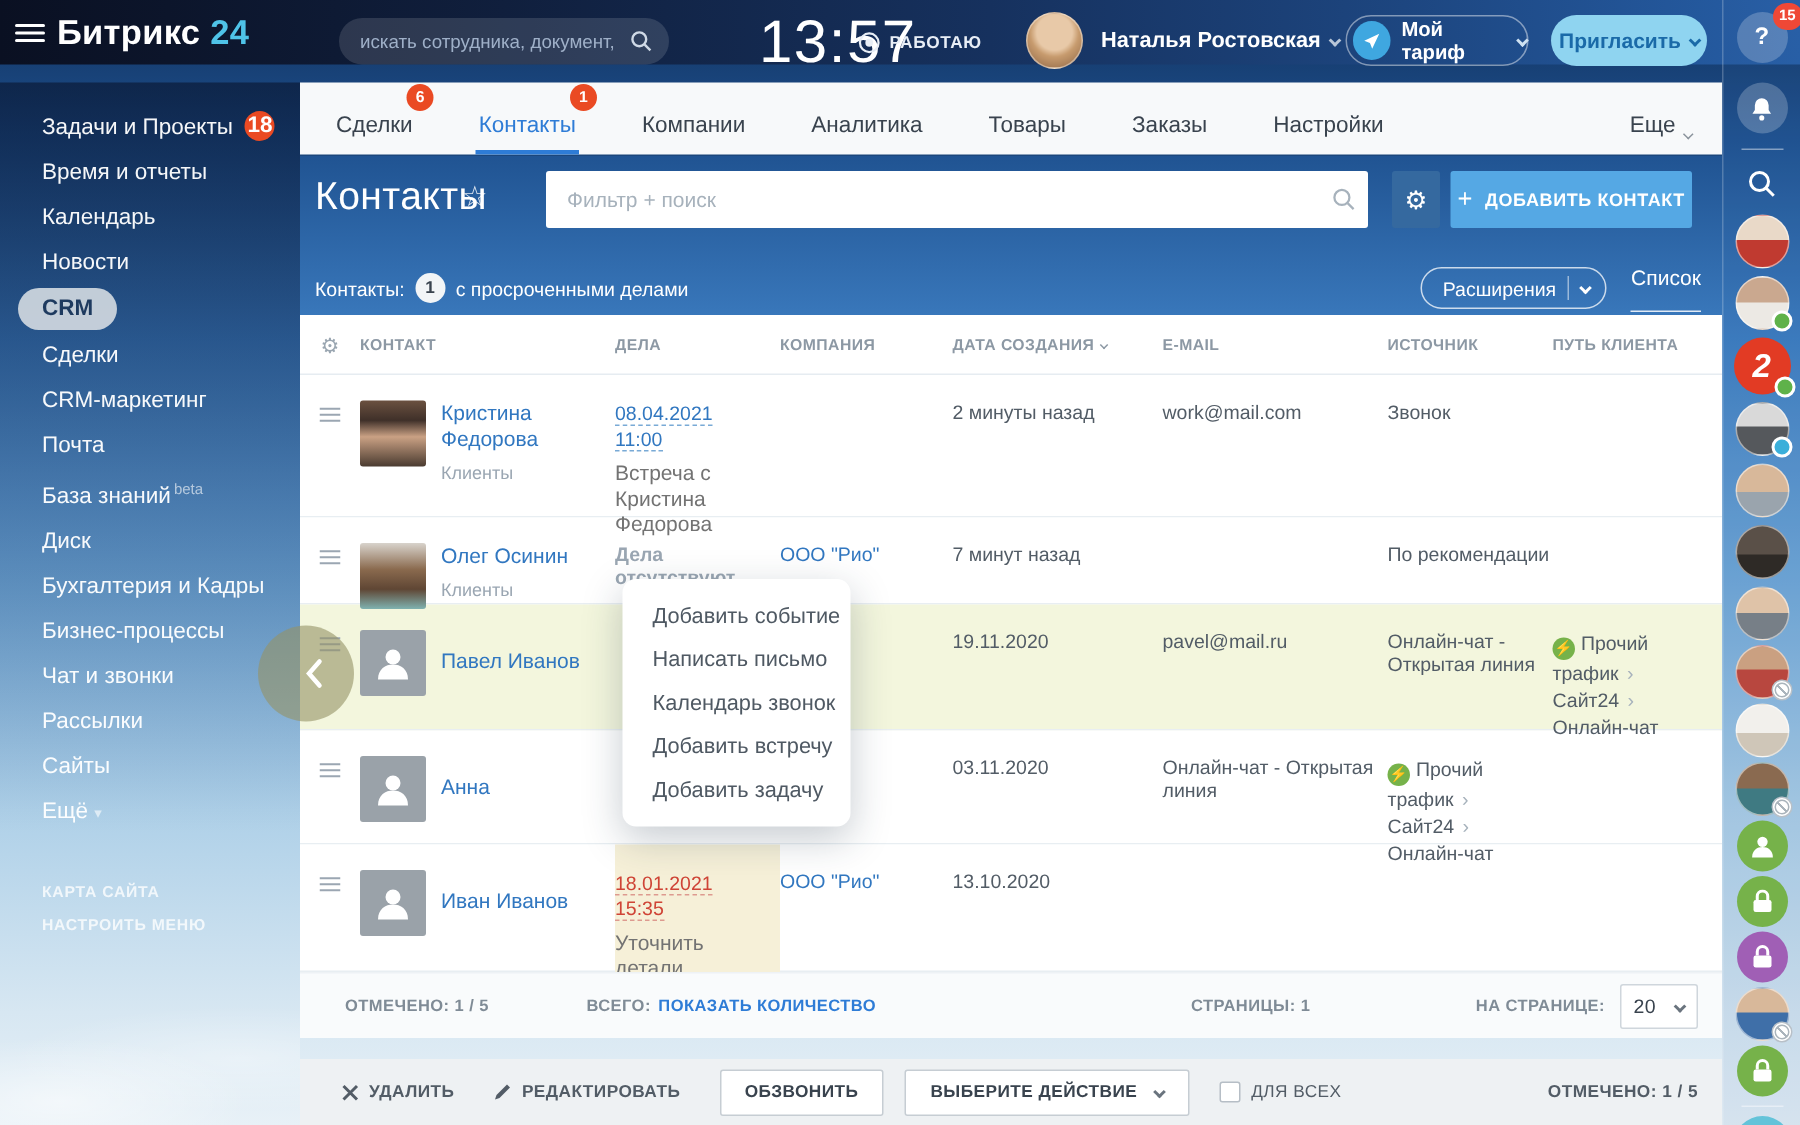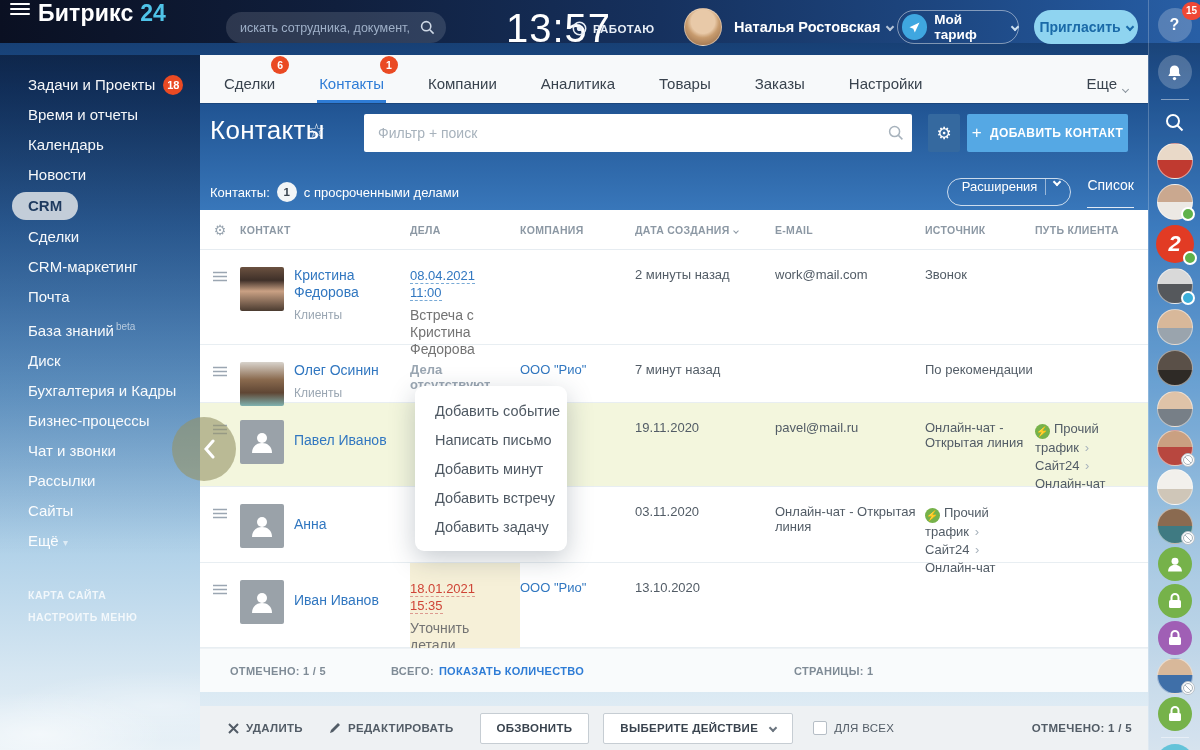--- a/index.html
+++ b/index.html
@@ -7,21 +7,21 @@
   body {
     font-family:"Liberation Sans", sans-serif;
     position:relative;
     background:linear-gradient(180deg,#12325e 0%,#1d4f8d 12%,#3c7cc0 30%,#72a9d8 52%,#aed0e8 72%,#d7e7f2 90%,#e8f1f7 100%);
   }
   .cdown { display:inline-block; width:6px; height:6px; border-right:2px solid currentColor; border-bottom:2px solid currentColor; transform:rotate(45deg); margin-left:6px; vertical-align:2px; }
 
   
   .topbar { position:absolute; top:0; left:0; width:1200px; height:43px;
     background:linear-gradient(90deg,#0a1022 0%,#101f3d 28%,#16315e 55%,#1d4680 78%,#265ea6 100%);
-    display:flex; align-items:flex-start; z-index:30; }
+    display:flex; align-items:center; z-index:30; }
   .burger { width:20px; margin-left:10px; cursor:pointer; }
   .burger div { height:2px; background:#fff; margin:3px 0; border-radius:1px; }
   .logo { margin-left:8px; font-size:23px; font-weight:bold; color:#fff; letter-spacing:.2px; white-space:nowrap; }
   .logo .l24 { color:#4fc3e8; }
   .gsearch { position:absolute; left:226px; top:12px; width:220px; height:31px; background:rgba(255,255,255,.13);
     border:none; outline:none; border-radius:16px; color:#cfd9e6; font-size:12.5px; padding:0 32px 0 14px; font-family:inherit; }
   .gsearch::placeholder { color:#9fb0c8; }
   .gsearch-ico { position:absolute; left:420px; top:20px; }
   .clock { position:absolute; left:506px; top:6px; font-size:40px; font-weight:300; color:#fff; letter-spacing:1px; }
   .wstatus { position:absolute; left:572px; top:21px; display:flex; align-items:center; color:#e8eef6; font-size:11.5px; font-weight:bold; letter-spacing:.4px; cursor:pointer; }
@@ -39,21 +39,21 @@
   
   .sidebar { position:absolute; top:55px; left:0; width:200px; bottom:0; z-index:5;
     background:linear-gradient(180deg, rgba(6,14,36,.55) 0%, rgba(12,40,84,.28) 40%, rgba(255,255,255,0) 72%);
     padding:15px 0 0 28px; }
   .sidebar::after { content:""; position:absolute; left:0; bottom:0; width:100%; height:200px; pointer-events:none;
     background:radial-gradient(ellipse 180px 60px at 20% 92%, rgba(255,255,255,.55), transparent 70%),
                radial-gradient(ellipse 220px 50px at 80% 78%, rgba(255,255,255,.35), transparent 70%); }
   .snav { display:flex; flex-direction:column; }
   .sitem { color:rgba(255,255,255,.96); font-size:15px; line-height:30px; text-decoration:none; cursor:pointer; white-space:nowrap; }
   .sitem .sbadge { display:inline-block; min-width:20px; height:20px; border-radius:10px; background:#ea4a23; color:#fff;
-    font-size:11px; font-weight:bold; text-align:center; line-height:20px; margin-left:8px; vertical-align:1px; }
+    font-size:15px; font-weight:bold; text-align:center; line-height:20px; margin-left:8px; vertical-align:1px; }
   .sitem.active { align-self:flex-start; margin-left:-16px; background:rgba(208,216,224,.92); color:#1e3a5f; font-weight:bold;
     border-radius:16px; padding:0 16px; line-height:28px; margin-top:2px; margin-bottom:2px; }
   .sitem sup { font-size:10px; color:rgba(255,255,255,.6); margin-left:2px; }
   .sitem .more-caret { color:rgba(255,255,255,.6); font-size:10px; }
   .sfoot { margin-top:26px; display:flex; flex-direction:column; }
   .sflink { color:rgba(255,255,255,.78); font-size:10.5px; font-weight:bold; letter-spacing:.5px; line-height:22px; cursor:pointer; text-decoration:none; }
 
   
   .main { position:absolute; left:200px; top:55px; width:948px; bottom:0; z-index:10; }
 
@@ -76,21 +76,21 @@
   .gearbtn { position:absolute; top:59px; left:728px; width:32px; height:38px; background:#35699f; border-radius:2px;
     color:#fff; font-size:17px; display:flex; align-items:center; justify-content:center; cursor:pointer; }
   .addbtn { position:absolute; top:59px; left:767px; width:161px; height:38px; background:#55a8e4; border-radius:2px;
     display:flex; align-items:center; justify-content:center; color:#fff; font-size:12px; font-weight:bold; letter-spacing:.4px; cursor:pointer; }
   .addbtn .plus { font-size:17px; font-weight:normal; margin-right:8px; }
 
   
   .statusline { position:absolute; top:124px; left:10px; right:14px; height:26px; display:flex; align-items:center; color:#fff; font-size:13px; }
   .cntbadge { width:20px; height:20px; border-radius:50%; background:#f2f5f7; color:#39434e; font-size:11.5px; font-weight:bold;
     display:flex; align-items:center; justify-content:center; margin:0 7px; }
-  .extbtn { margin-left:auto; height:28px; border:1px solid rgba(255,255,255,.75); border-radius:15px; display:flex; align-items:flex-start;
+  .extbtn { margin-left:auto; height:28px; border:1px solid rgba(255,255,255,.75); border-radius:15px; display:flex; align-items:center;
     padding:0 10px 0 14px; font-size:13px; color:#fff; cursor:pointer; }
   .extbtn .sep { width:1px; height:16px; background:rgba(255,255,255,.5); margin:0 8px; }
   .viewlink { margin-left:16px; color:#fff; font-size:14px; cursor:pointer; border-bottom:1px solid rgba(255,255,255,.85); padding-bottom:14px; }
 
   
   .table { position:absolute; top:155px; left:0; width:948px; background:#fff; }
   .thead, .trow { display:grid; grid-template-columns:40px 170px 110px 115px 140px 150px 110px 113px; }
   .thead { height:40px; align-items:center; border-bottom:1px solid #e6ecf1; }
   .th { font-size:10.5px; font-weight:bold; color:#8c98a4; letter-spacing:.3px; white-space:nowrap; }
   .th .cdown { width:4px; height:4px; border-width:1.5px; color:#8c98a4; margin-left:4px; vertical-align:1px; }
@@ -449,20 +449,27 @@
     <div class="grp" style="margin-left:30px">
       <span>ОТМЕЧЕНО:</span>&nbsp;<span>1 / 5</span>
     </div>
     <div class="grp" style="margin-left:65px">
       <span>ВСЕГО:</span>
       <span class="pglink">ПОКАЗАТЬ КОЛИЧЕСТВО</span>
     </div>
     <div class="grp" style="margin-left:210px">
       <span>СТРАНИЦЫ:</span>&nbsp;<span>1</span>
     </div>
+    <div class="grp" style="margin-left:auto; margin-right:16px">
+      <span>НА СТРАНИЦЕ:</span>
+      <div class="selbox">
+        <span>20</span>
+        <span class="cdown"></span>
+      </div>
+    </div>
   </div>
 
   <div class="actionbar">
     <div class="abtn" style="margin-left:28px">
       <svg width="11" height="11" viewBox="0 0 11 11">
           <path d="M1 1 L10 10 M10 1 L1 10" stroke="#525c66" stroke-width="2"></path>
         </svg>
       <span>УДАЛИТЬ</span>
     </div>
     <div class="abtn" style="margin-left:26px">
@@ -484,21 +491,21 @@
     </div>
     <div class="grp" style="margin-left:auto; margin-right:16px; display:flex">
       <span>ОТМЕЧЕНО:</span>&nbsp;<span>1 / 5</span>
     </div>
   </div>
 </div>
 
 <div class="cmenu">
   <div class="citem">Добавить событие</div>
   <div class="citem">Написать письмо</div>
-  <div class="citem">Добавить минут</div>
+  <div class="citem">Календарь звонок</div>
   <div class="citem">Добавить встречу</div>
   <div class="citem">Добавить задачу</div>
 </div>
 
 <div class="collapse">
   <svg width="12" height="20" viewBox="0 0 12 20">
       <path d="M10 2 L3 10 L10 18" fill="none" stroke="#fff" stroke-width="3" stroke-linecap="round"></path>
     </svg>
 </div>
 

